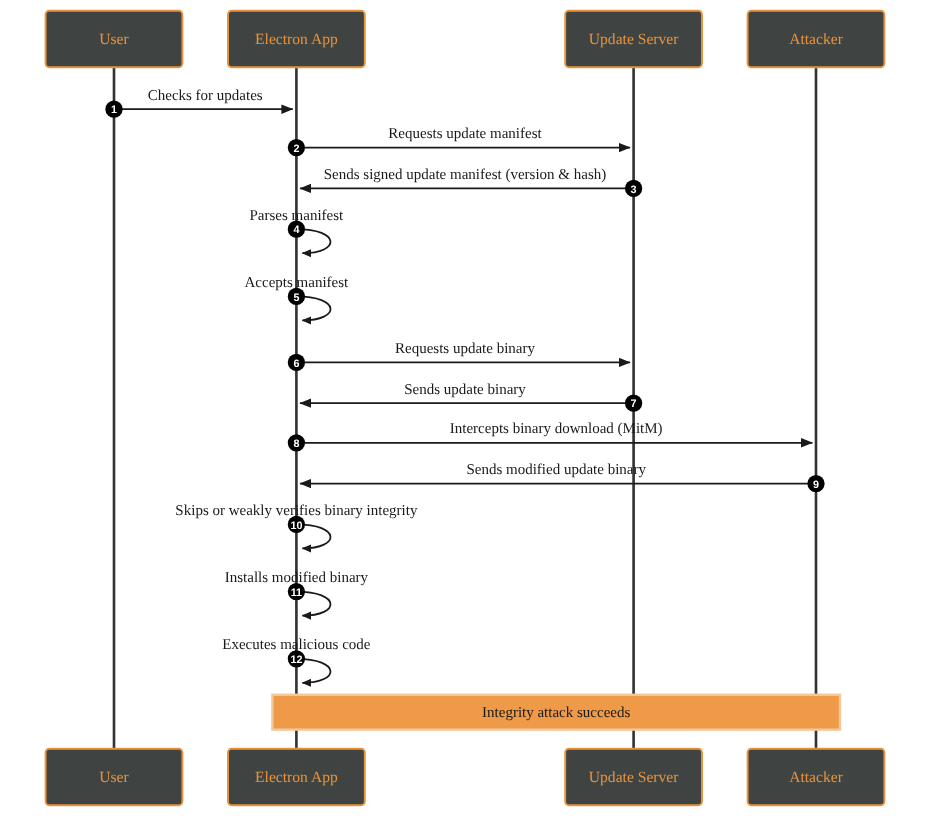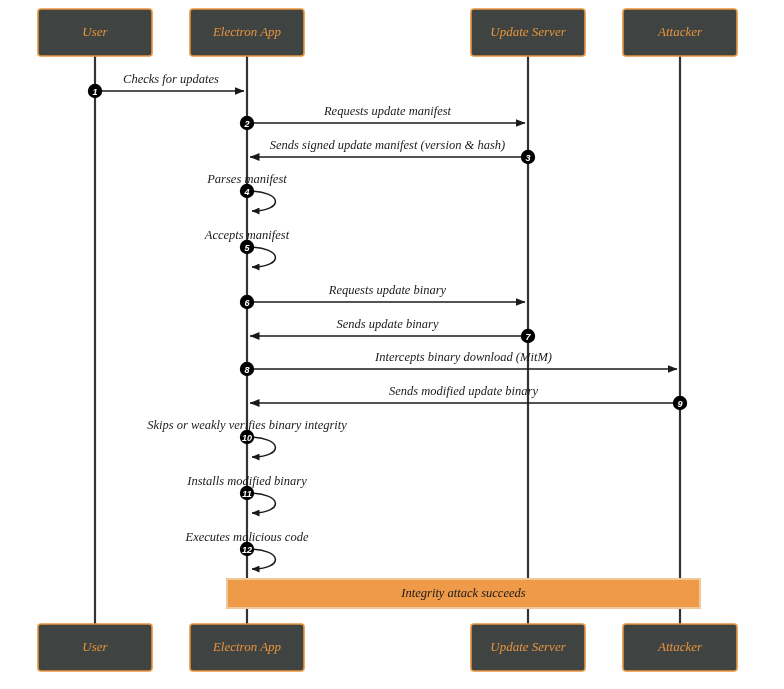--- a/index.html
+++ b/index.html
@@ -10,21 +10,20 @@
   body {
     width: 784px;
     height: 689px;
     font-family: "Liberation Serif", "DejaVu Serif", serif;
     overflow: hidden;
   }
   #diagram-root {
     position: relative;
     width: 784px;
     height: 689px;
-    font-style: italic;
   }
   svg#seq {
     position: absolute;
     left: 0;
     top: 0;
     width: 784px;
     height: 689px;
     display: block;
   }
   .participant-label {

